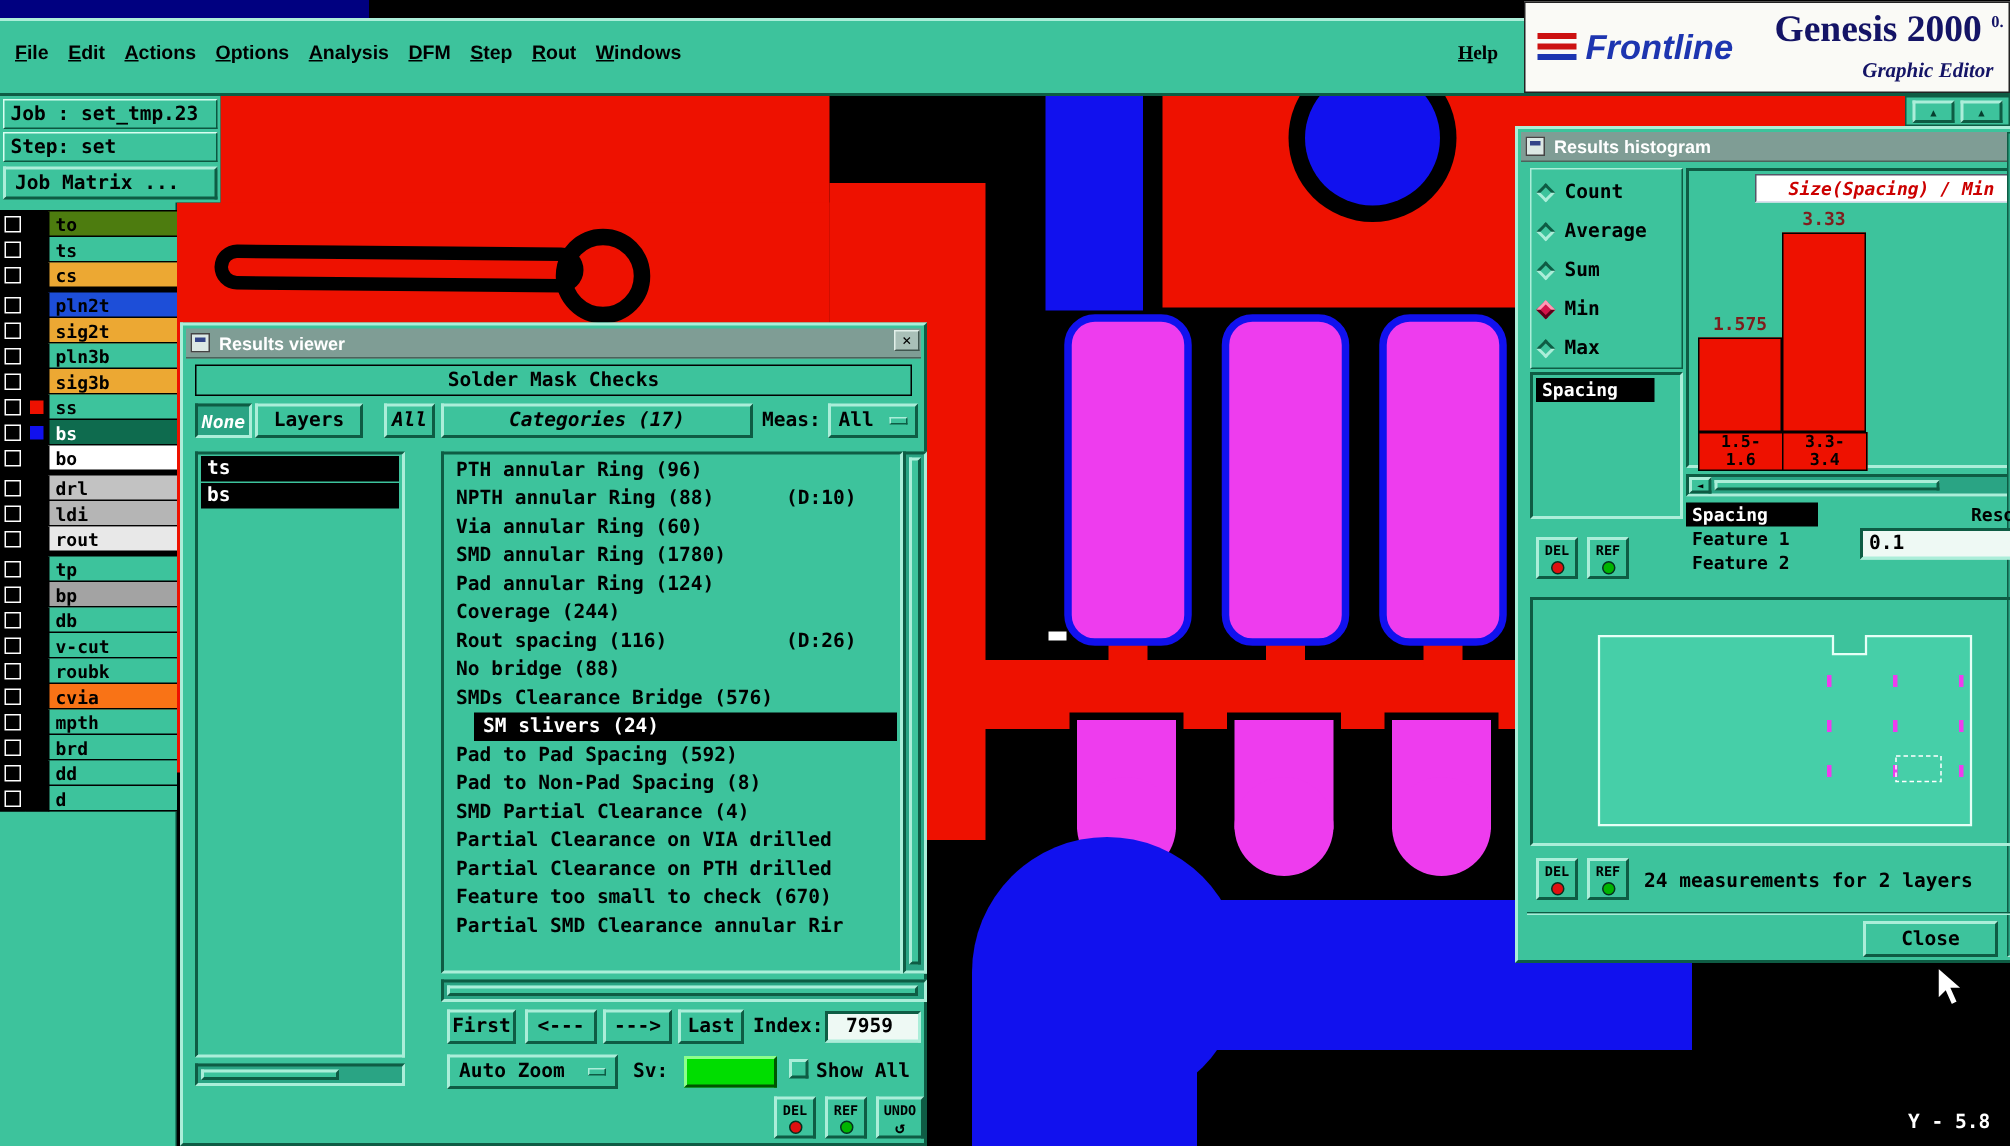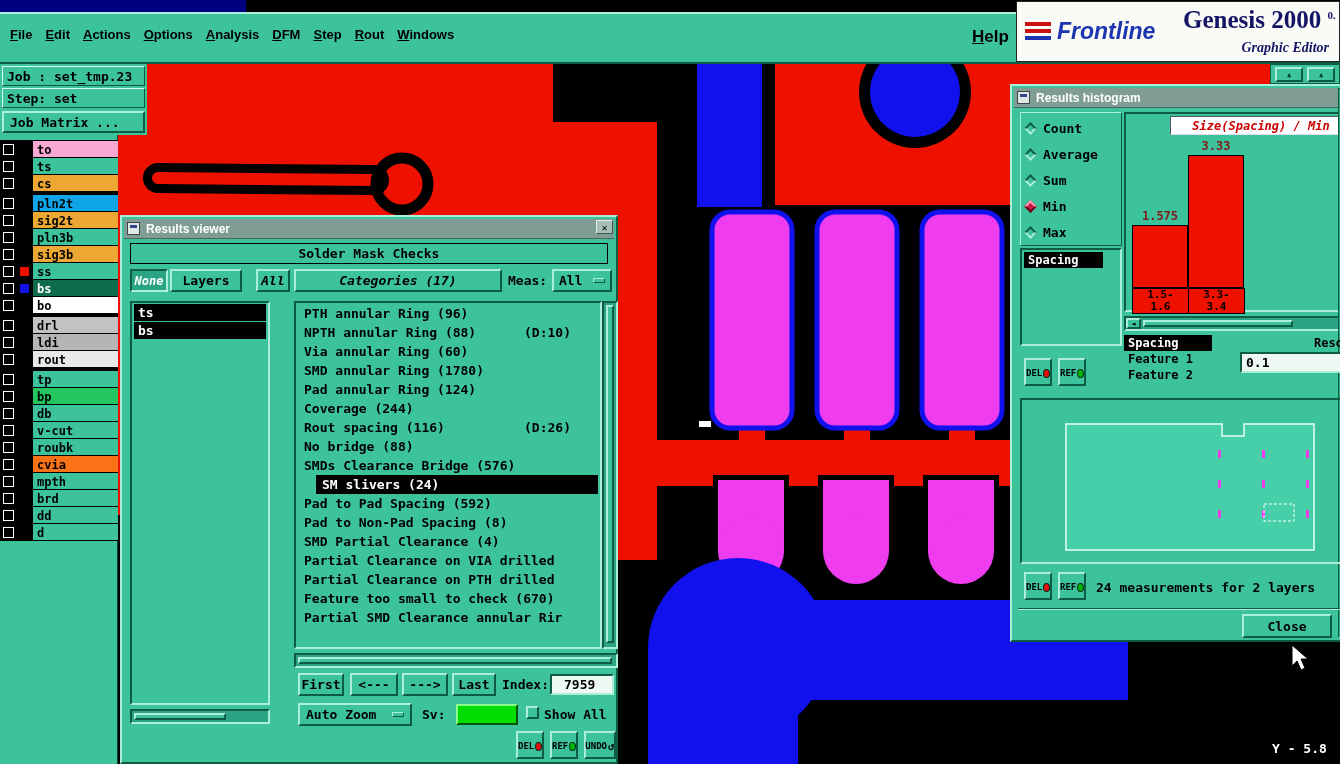--- a/index.html
+++ b/index.html
@@ -20,22 +20,22 @@
   .optbar{width:12px;height:5px;background:var(--teal);border:1px solid;border-color:var(--hi) var(--lo) var(--lo) var(--hi);}
 
   
   .top-strip{left:0;top:0;width:246px;height:12px;background:#000080;}
   .menubar{left:0;top:12px;width:1340px;height:52px;background:var(--teal);
            border-top:2px solid var(--hi);border-bottom:2px solid var(--lo);}
   .menu-items{position:absolute;left:10px;top:13px;display:flex;gap:13px;
       font-family:"Liberation Sans",sans-serif;font-weight:bold;font-size:13px;color:#000;}
   .menu-item{display:inline-block;}
   .menu-item::first-letter{text-decoration:underline;}
-  .menu-help{position:absolute;left:972px;top:13px;font-family:Liberation Sans, sans-serif;
-      font-weight:bold;font-size:17px;color:#000;display:inline-block;}
+  .menu-help{position:absolute;left:972px;top:13px;font-family:Liberation Serif, serif;
+      font-weight:bold;font-size:13px;color:#000;display:inline-block;}
   .menu-help::first-letter{text-decoration:underline;}
 
   
   .logo{left:1016px;top:1px;width:324px;height:61px;background:#fafaf6;border:1px solid #222;}
   .logo-stripes{position:absolute;left:8px;top:20px;width:26px;display:flex;flex-direction:column;gap:3px;}
   .stripe{height:4px;background:#1d35b0;}
   .stripe.red{background:#cc1111;}
   .logo-brand{position:absolute;left:40px;top:16px;font-family:"Liberation Sans",sans-serif;
       font-style:italic;font-weight:bold;font-size:23px;color:#1d35b0;}
   .logo-product{position:absolute;left:166px;top:4px;font-family:"Liberation Serif",serif;
@@ -89,21 +89,21 @@
   .sel-layer-row{height:17px;margin:1px 2px 0 2px;background:#000;color:#fff;
       font-size:13px;font-weight:bold;padding:1px 0 0 4px;}
   .cat-list{left:172px;top:84px;width:308px;height:348px;background:var(--teal);padding-top:1px;}
   .cat-row{position:relative;height:19px;font-size:13px;font-weight:bold;color:#000;
       padding:2px 0 0 6px;margin:0 2px;}
   .cat-extra{position:absolute;left:226px;top:2px;}
   .cat-row.sel{background:#000000;color:#fff;margin-left:20px;}
   .nav-btn{height:23px;}
   .idx-field{background:#eef9f4;border:2px solid;border-color:var(--lo) var(--hi) var(--hi) var(--lo);
       font-size:13px;font-weight:bold;color:#000;display:flex;align-items:center;padding-left:12px;}
-  .mini-btn{flex-direction:row;font-size:9px;padding-top:2px;gap:1px;}
+  .mini-btn{flex-direction:column;font-size:9px;padding-top:2px;gap:1px;}
   .dot{width:9px;height:9px;border-radius:50%;border:1px solid #04301f;}
   .dot.red{background:#e01010;}
   .dot.green{background:#00b400;}
   .green-swatch{background:#00dd00;border:2px solid;border-color:#8cff8c #005500 #005500 #8cff8c;}
   .label13{font-size:13px;font-weight:bold;color:#000;}
   .label12{font-size:12px;font-weight:bold;color:#000;}
 
   .histogram{left:1010px;top:84px;width:345px;height:558px;}
   .stats-panel{left:8px;top:26px;width:102px;height:134px;border:1px solid;
       border-color:var(--hi) var(--lo) var(--lo) var(--hi);padding-top:2px;}
@@ -227,21 +227,21 @@
     <div class="raised btn matrix-btn" style="font-size:13px;">Job Matrix ...</div>
   </div>
 
   <div class="abs layer-list">
 
       <div class="layer-row">
         <span class="layer-check"></span>
         <span class="layer-chip">
           <i class="chip-sq"></i>
         </span>
-        <span class="layer-name" style="background: #f9a8d4;">to</span>
+        <span class="layer-name" style="background: #4d7c0f;">to</span>
       </div>
 
       <div class="layer-row">
         <span class="layer-check"></span>
         <span class="layer-chip">
           <i class="chip-sq"></i>
         </span>
         <span class="layer-name" style="background: rgb(61, 195, 156);">ts</span>
       </div>
 
@@ -251,21 +251,21 @@
           <i class="chip-sq"></i>
         </span>
         <span class="layer-name" style="background: rgb(236, 168, 51);">cs</span>
       </div>
 
       <div class="layer-row gap">
         <span class="layer-check"></span>
         <span class="layer-chip">
           <i class="chip-sq"></i>
         </span>
-        <span class="layer-name" style="background: #0ea5e9;">pln2t</span>
+        <span class="layer-name" style="background: #1d4ed8;">pln2t</span>
       </div>
 
       <div class="layer-row">
         <span class="layer-check"></span>
         <span class="layer-chip">
           <i class="chip-sq"></i>
         </span>
         <span class="layer-name" style="background: rgb(236, 168, 51);">sig2t</span>
       </div>
 
@@ -339,21 +339,21 @@
           <i class="chip-sq"></i>
         </span>
         <span class="layer-name" style="background: rgb(61, 195, 156);">tp</span>
       </div>
 
       <div class="layer-row">
         <span class="layer-check"></span>
         <span class="layer-chip">
           <i class="chip-sq"></i>
         </span>
-        <span class="layer-name" style="background: #22c55e;">bp</span>
+        <span class="layer-name" style="background: #a3a3a3;">bp</span>
       </div>
 
       <div class="layer-row">
         <span class="layer-check"></span>
         <span class="layer-chip">
           <i class="chip-sq"></i>
         </span>
         <span class="layer-name" style="background: rgb(61, 195, 156);">db</span>
       </div>
 

